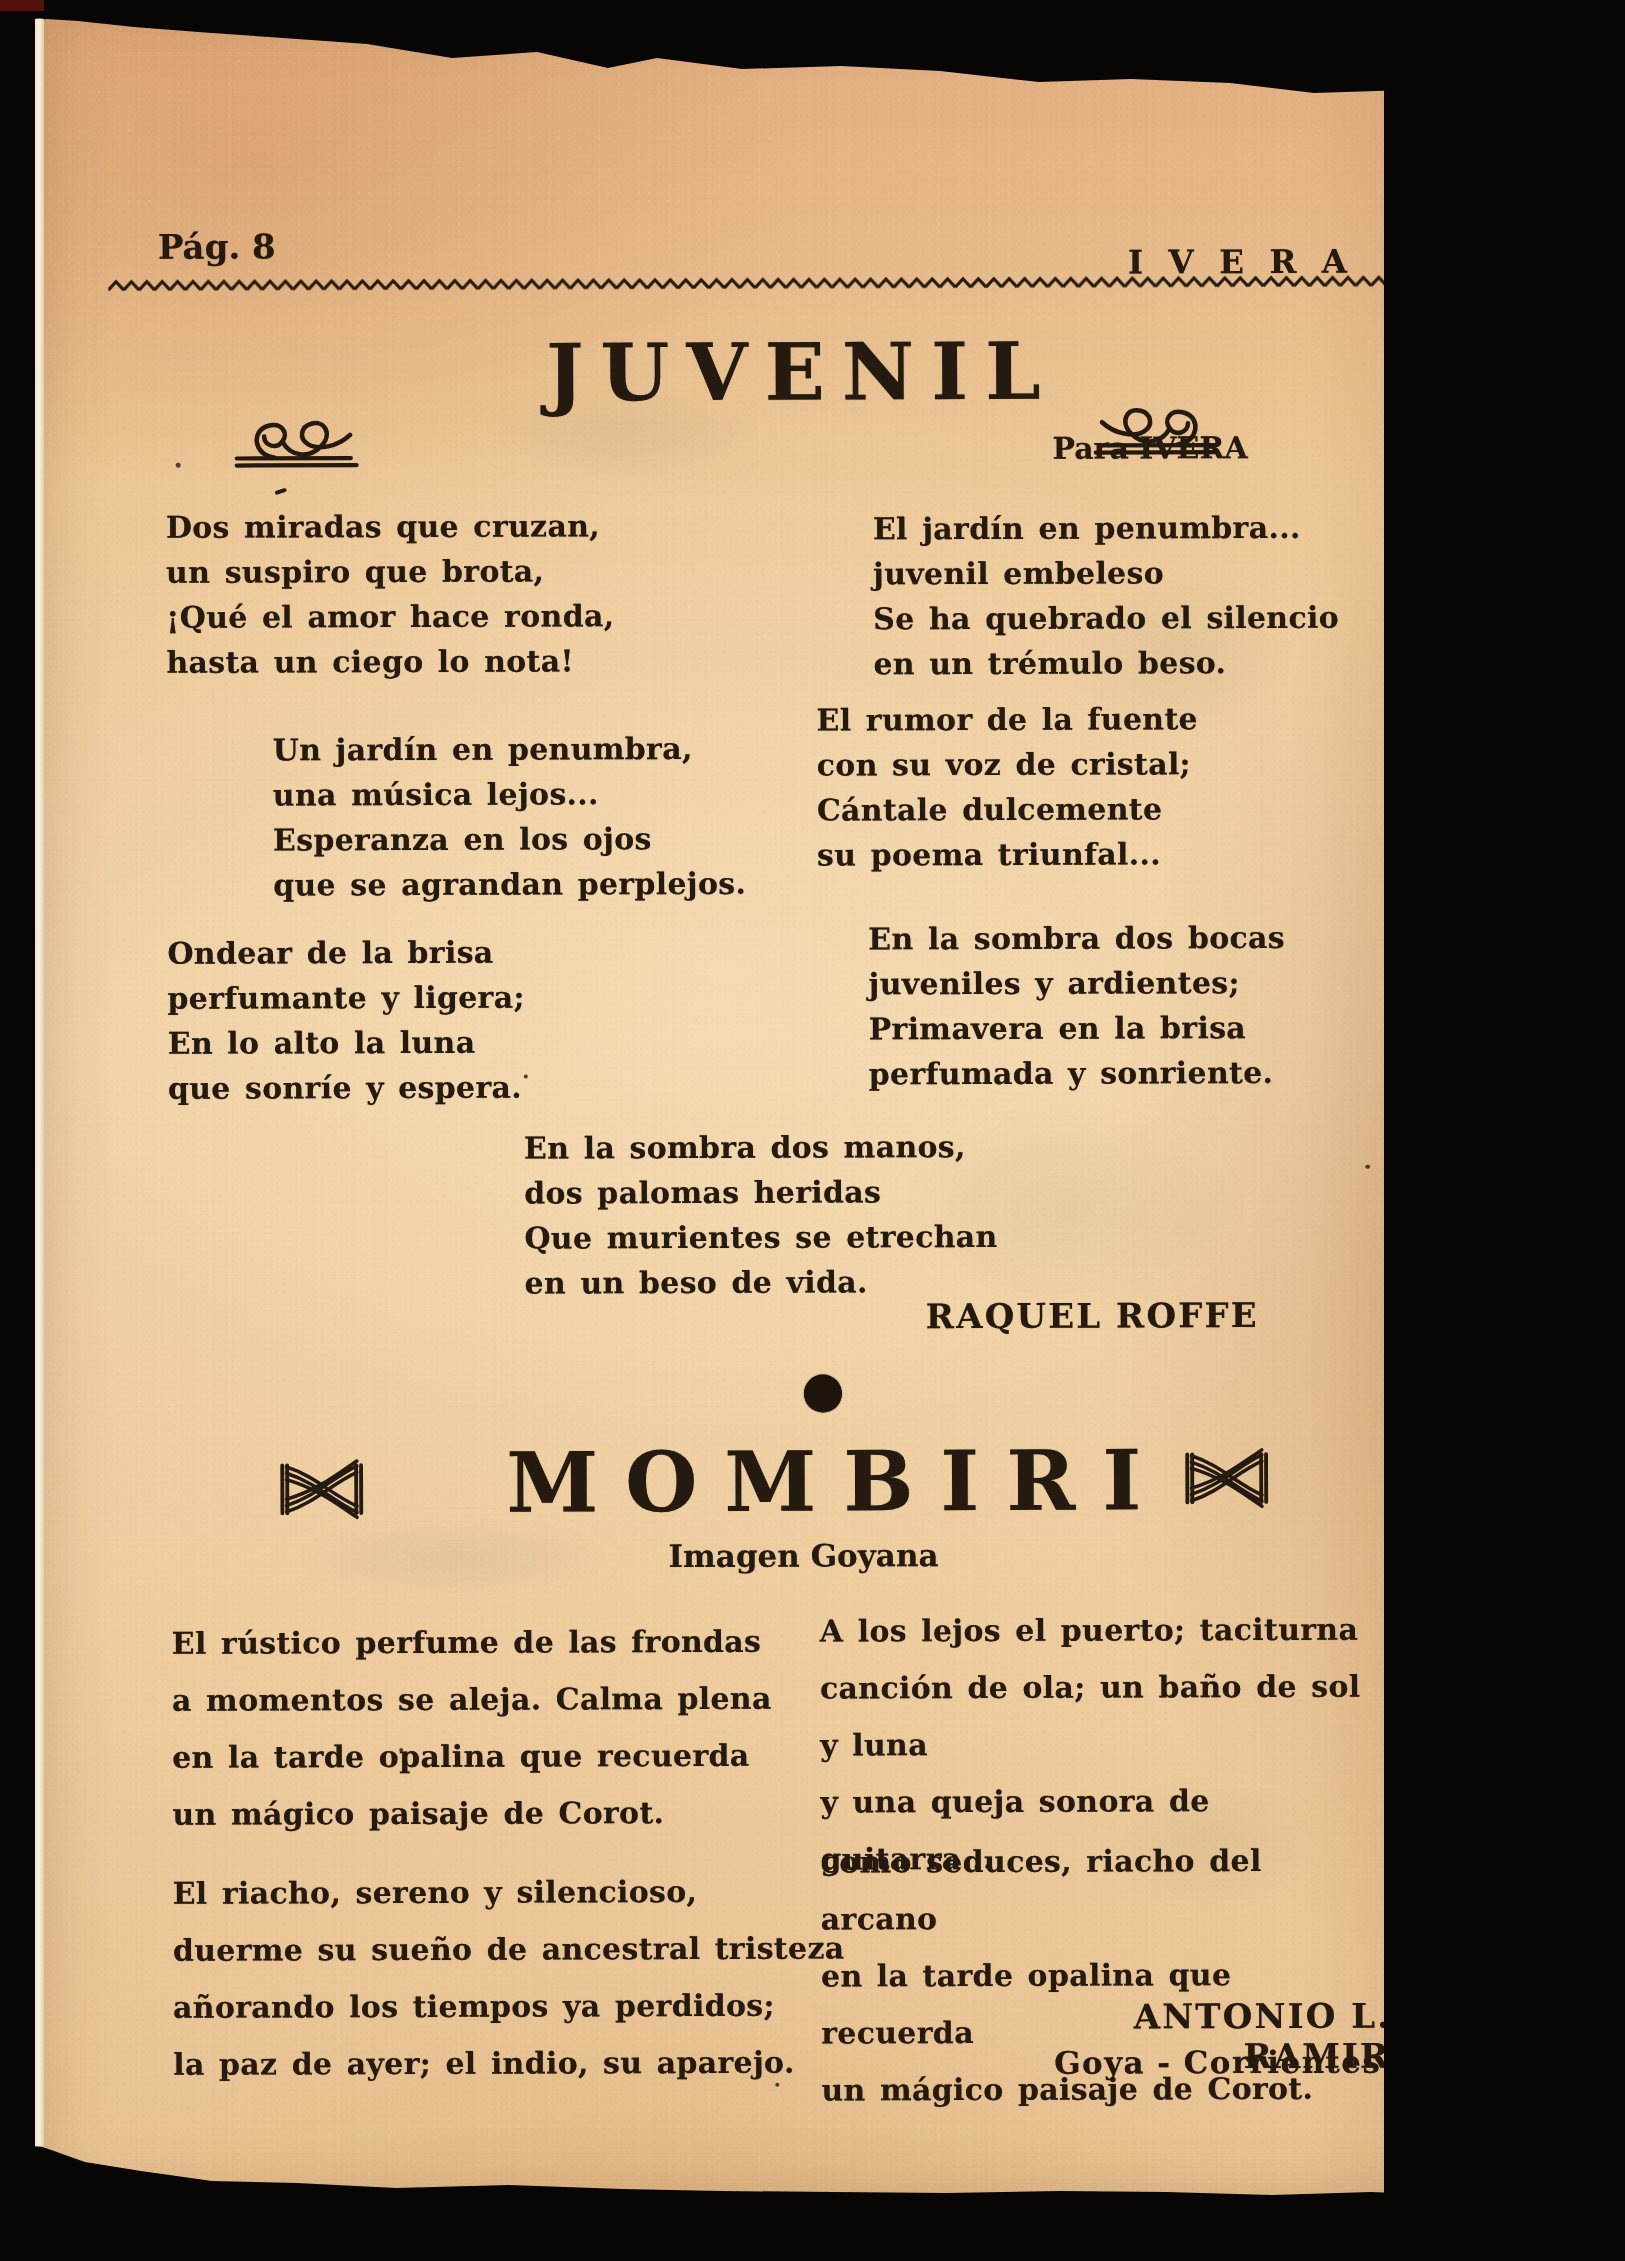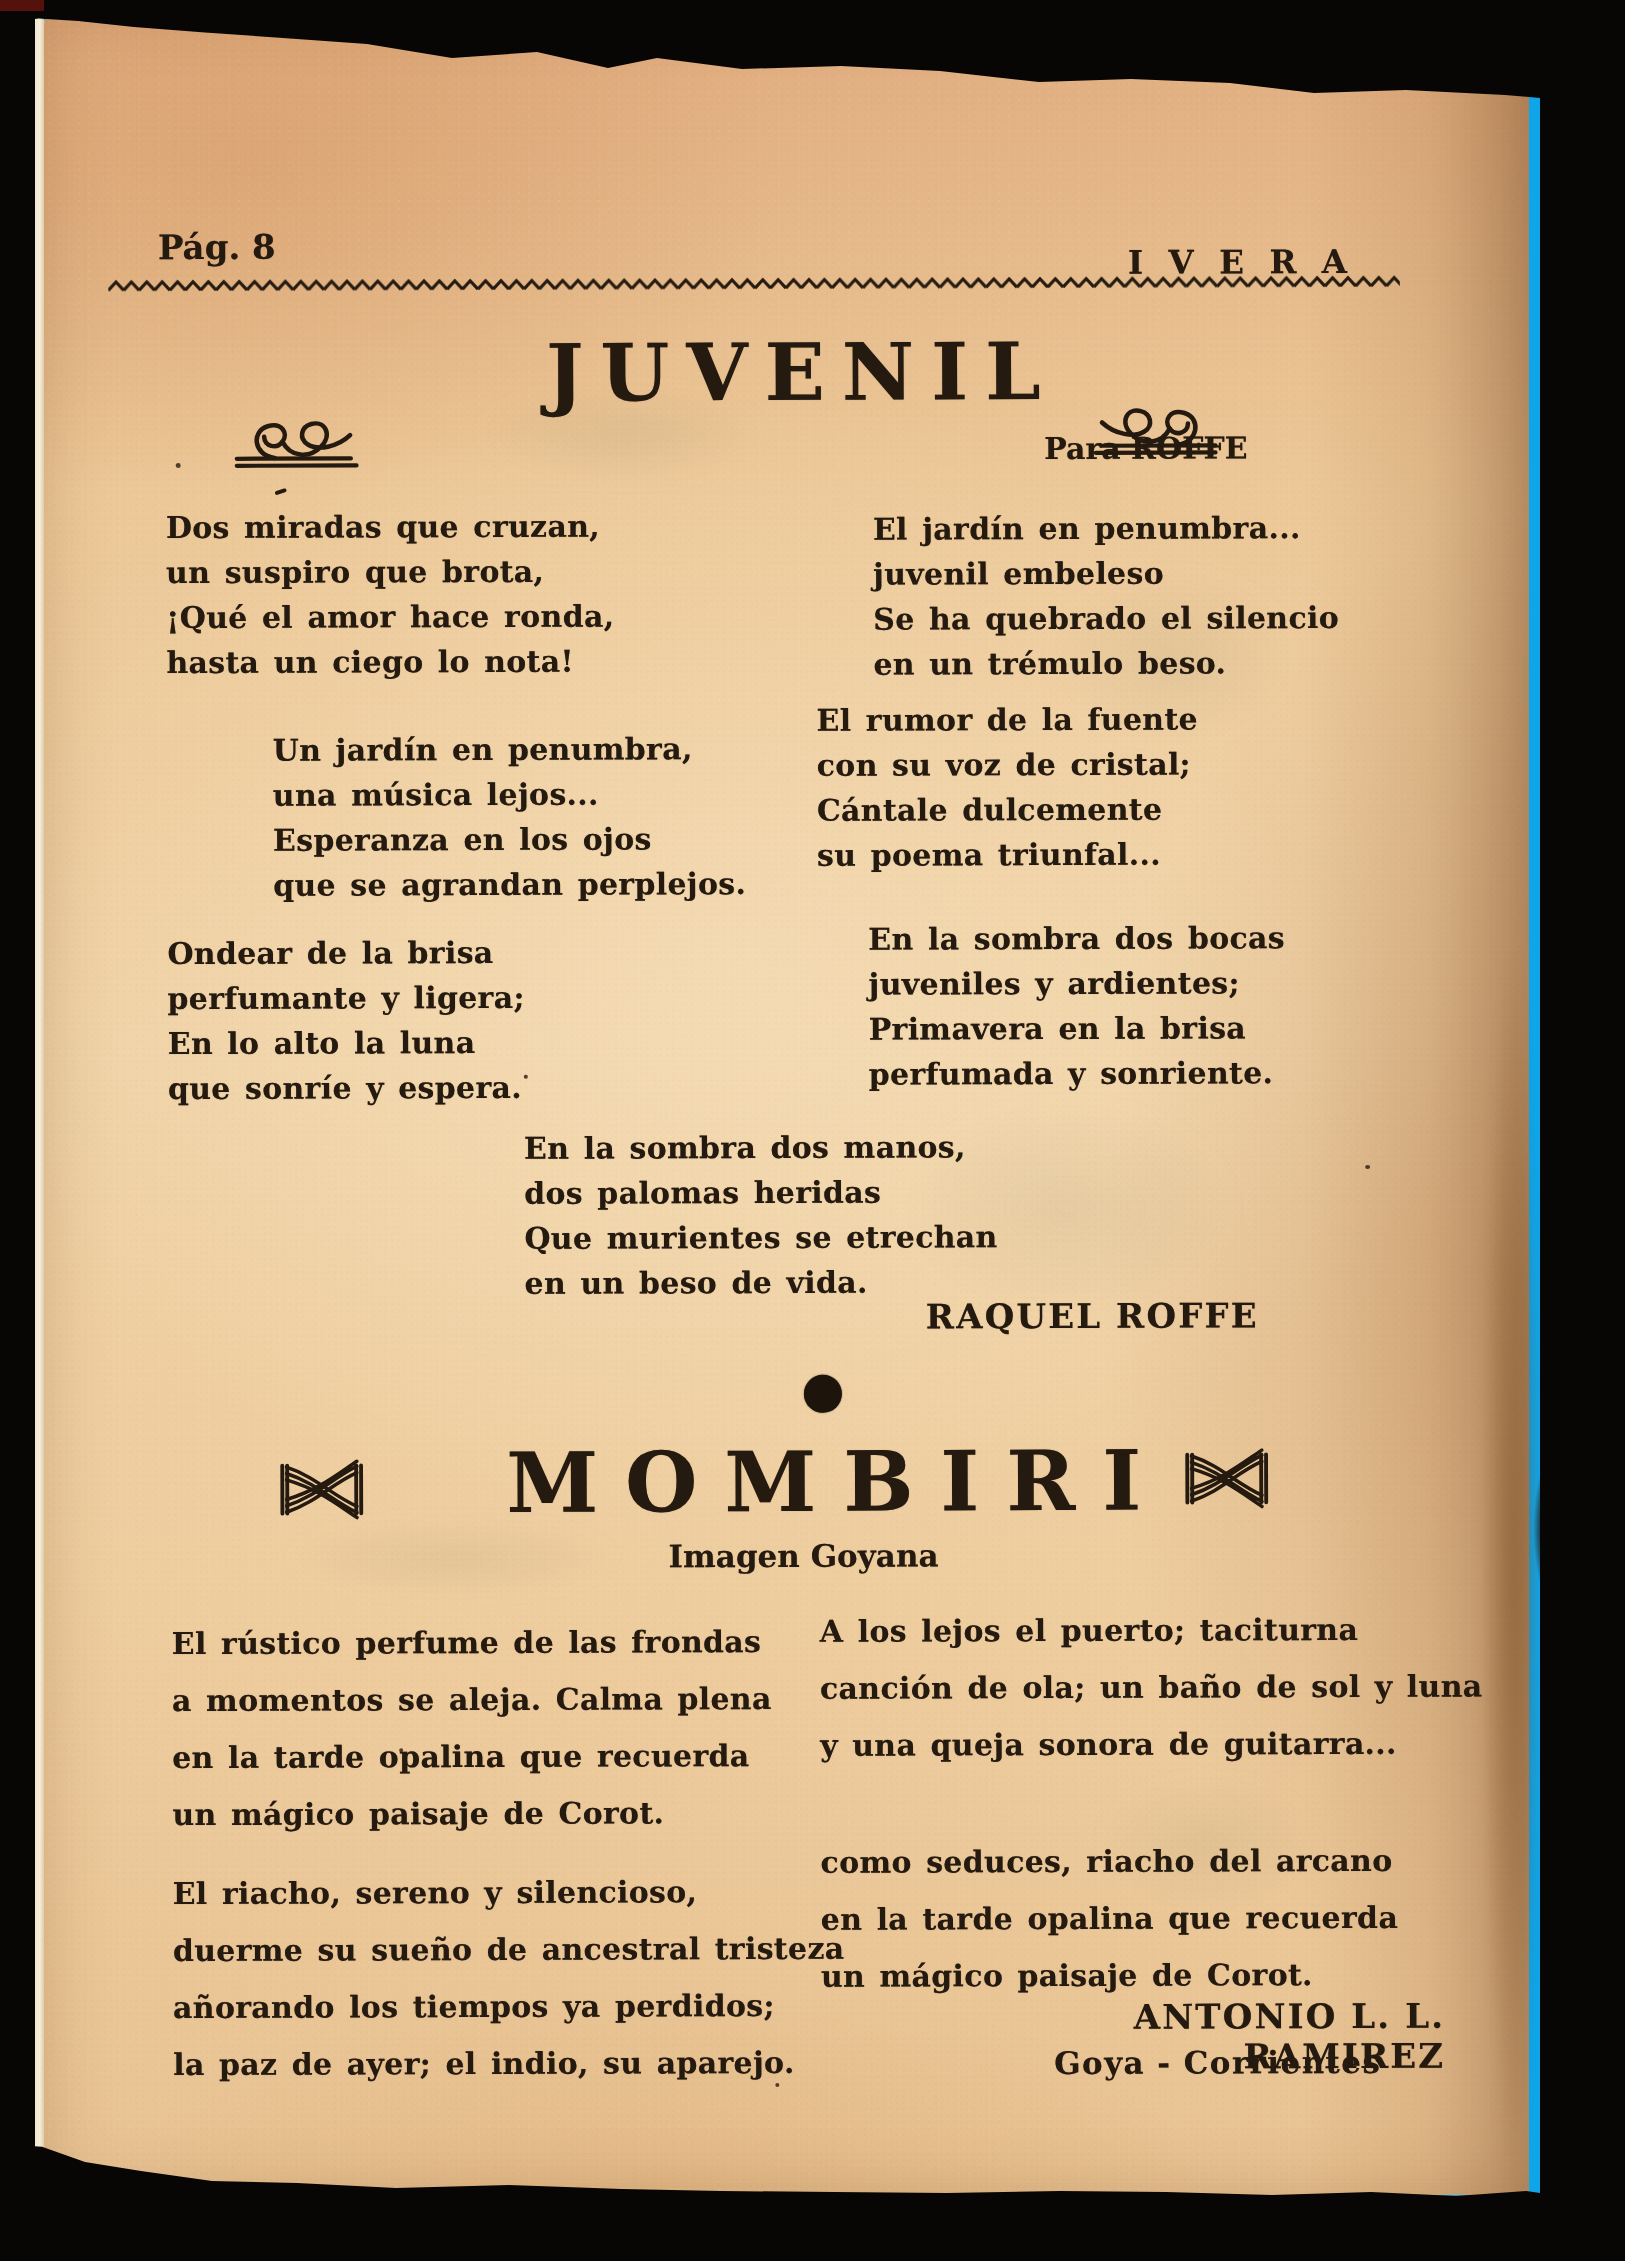--- a/index.html
+++ b/index.html
@@ -1,16 +1,16 @@
 <!DOCTYPE html>
 <html style="font-size:11.3px"><head>
 <meta charset="utf-8">
 <style>
   html,body{margin:0;padding:0;background:#070605;}
-  #screen{position:relative;width:1540px;height:2261px;overflow:hidden;background:#0ea5e9;
+  #screen{position:relative;width:1384px;height:2261px;overflow:hidden;background:#4d7c0f;
           font-family:"DejaVu Serif", serif;}
   
   .page-edge{position:absolute;left:32.5px;top:17px;width:12.7px;height:2155px;
              background:linear-gradient(90deg,#efe3c9,#f7eedb 55%,#d9c49c);border-radius:5.7px;}
   .paper{position:absolute;left:44px;top:10px;width:1485px;height:2185px;border-radius:15.5px 4.2px 2.8px 5.7px;
     background:
       radial-gradient(883px 551px at 14% 7%, rgba(209,146,94,.42), transparent 62%),
       radial-gradient(1131px 883px at 46% 44%, rgba(255,241,212,.30), transparent 66%),
       radial-gradient(579px 1060px at 99% 58%, rgba(176,120,72,.38), transparent 72%),
       radial-gradient(777px 367px at 42% 101%, rgba(216,168,112,.35), transparent 70%),
@@ -104,21 +104,21 @@
       <path class="st" stroke-width="6" d="M8,95 H170 M8,105 H178"></path>
       <path class="st" stroke-width="6.5" d="M62,94 C32,91 28,56 52,49 C72,43 82,59 73,71 C65,82 47,78 47,64"></path>
       <path class="st" stroke-width="6.5" d="M73,71 C84,93 111,95 127,79 C145,61 133,41 114,46 C99,50 96,67 109,75 C123,84 151,79 169,62"></path>
     </svg>
     <svg class="abs" style="left:1054px;top:380px;transform:scaleX(-1);" width="170" height="81" viewBox="0 0 240 115">
       <path class="st" stroke-width="6" d="M8,95 H170 M8,105 H178"></path>
       <path class="st" stroke-width="6.5" d="M62,94 C32,91 28,56 52,49 C72,43 82,59 73,71 C65,82 47,78 47,64"></path>
       <path class="st" stroke-width="6.5" d="M73,71 C84,93 111,95 127,79 C145,61 133,41 114,46 C99,50 96,67 109,75 C123,84 151,79 169,62"></path>
     </svg>
     <div class="inkdash" style="left:277px;top:488px;"></div>
-    <div class="abs ink dedic" style="left:1010px;top:432px;width:240px;">Para ROFFE</div>
+    <div class="abs ink dedic" style="left:1010px;top:432px;width:240px;">Para IVERA</div>
 
     <div class="abs ink body-line p1" style="left:168px;top:503px;">
       <span class="line">Dos miradas que cruzan,</span>
       <span class="line">un suspiro que brota,</span>
       <span class="line">¡Qué el amor hace ronda,</span>
       <span class="line">hasta un ciego lo nota!</span>
     </div>
     <div class="abs ink body-line p1" style="left:274px;top:726px;">
       <span class="line">Un jardín en penumbra,</span>
       <span class="line">una música lejos...</span>

